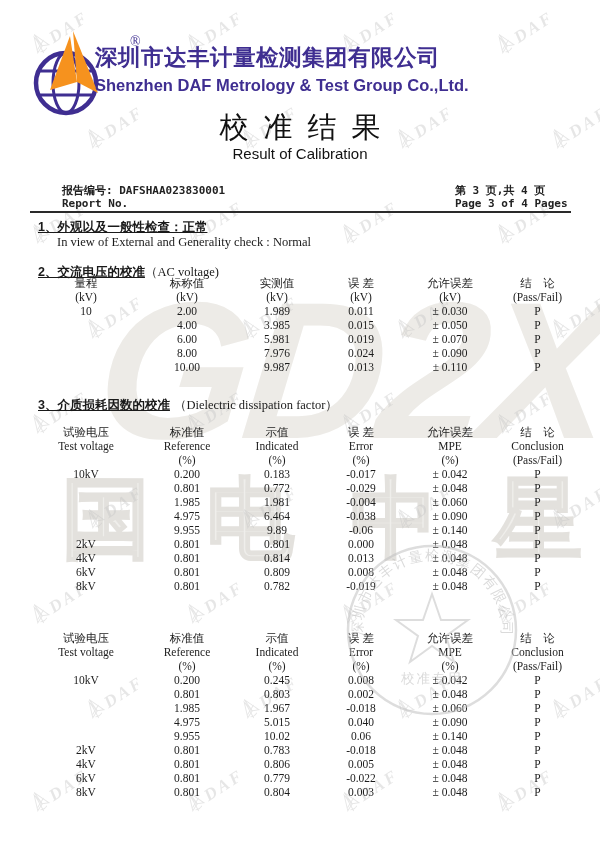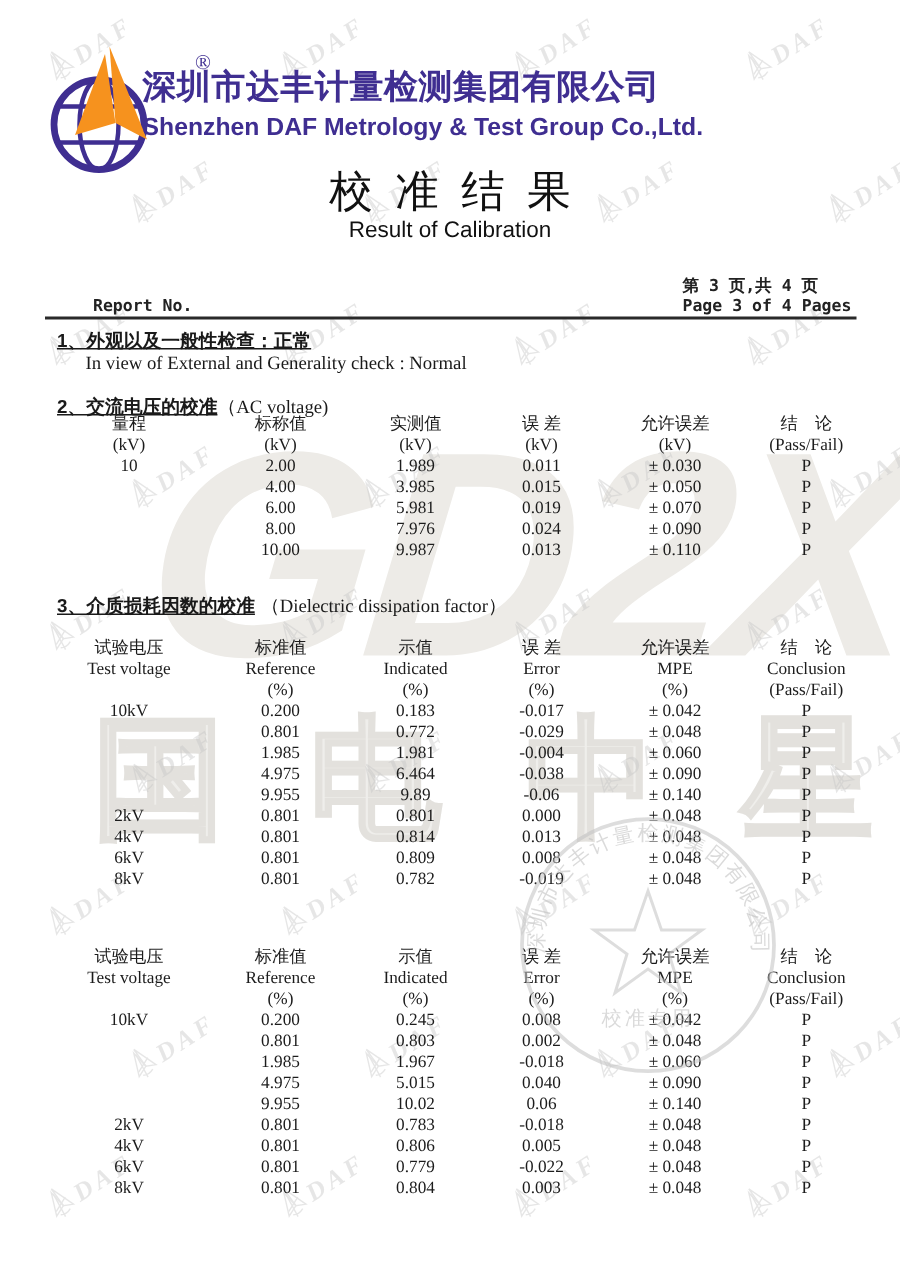--- a/index.html
+++ b/index.html
@@ -444,20 +444,21 @@
         <polygon points="45,0 70,62 49,51"></polygon>
         <polygon points="42,5 22,59 49,51"></polygon>
       </g>
       <text x="102" y="15" font-size="14" fill="#3F2E91">®</text>
     </svg>
     <div class="abs company-cn">深圳市达丰计量检测集团有限公司</div>
     <div class="abs company-en">Shenzhen DAF Metrology &amp; Test Group Co.,Ltd.</div>
     <div class="abs title-cn">校准结果</div>
     <div class="abs title-en">Result of Calibration</div>
 
+    <div class="abs rep rep-cn">报告编号: DAFSHAA023830001</div>
     <div class="abs rep rep-en">Report No.</div>
     <div class="abs rep page-cn">第 3 页,共 4 页</div>
     <div class="abs rep page-en">Page 3 of 4 Pages</div>
     <div class="rule"></div>
 
     <div class="abs sec-cn s1cn">1、外观以及一般性检查：正常</div>
     <div class="abs sec-en s1en">In view of External and Generality check : Normal</div>
 
     <div class="abs s2t"><span class="sec-cn">2、交流电压的校准</span><span class="sec-en">（AC voltage)</span></div>
 

